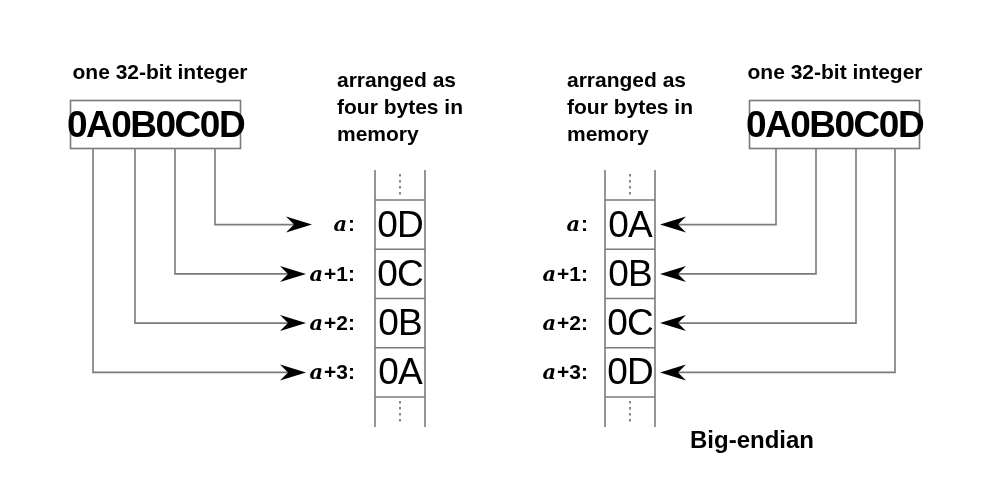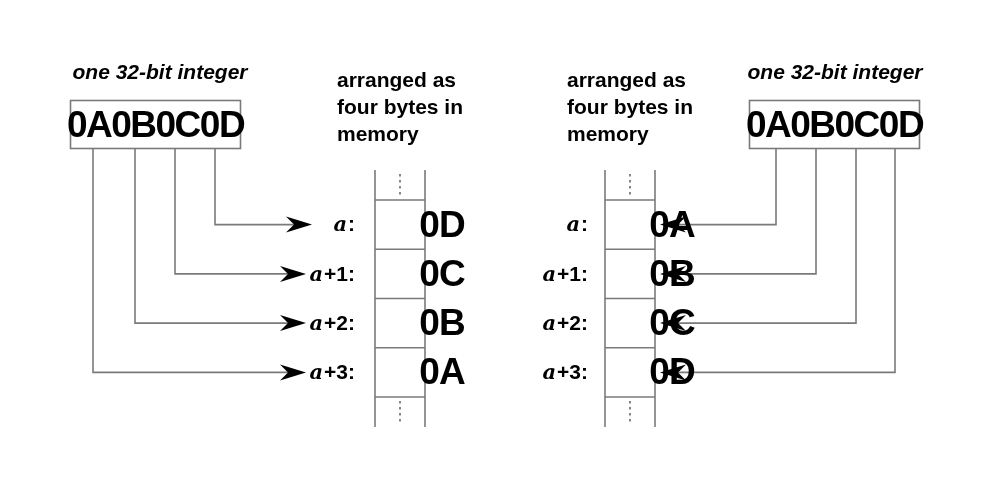--- a/index.html
+++ b/index.html
@@ -23,42 +23,42 @@
   svg.wires { position: absolute; left: 0; top: 0; }
   .wire  { stroke: var(--line); stroke-width: 1.6; fill: none; }
   .dash  { stroke: var(--line); stroke-width: 1.8; stroke-dasharray: 2.5 3.5; fill: none; }
   .frame { stroke: var(--line); stroke-width: 1.6; fill: none; }
   .ah    { fill: var(--text); stroke: none; }
 
   .txt { position: absolute; white-space: nowrap; color: var(--text); }
   .center-x { transform: translateX(-50%); }
 
   .header {
-    font-size: 21px; font-weight: 600; line-height: 24px; font-style: italic;
+    font-size: 21px; font-weight: 600; line-height: 24px;
   }
   .mem-header {
     font-size: 21px; font-weight: 600; line-height: 27px;
     text-align: left; transform: translateX(-50%);
   }
   .int-value {
     position: absolute; display: flex; align-items: center; justify-content: center;
     font-size: 37px; font-weight: 700; letter-spacing: -1.5px; text-align: right;
   }
   .addr {
     font-size: 21px; font-weight: 700; line-height: 28px; text-align: right;
   }
   .addr i {
     font-family: "DejaVu Serif", serif;
     font-style: italic; font-weight: 700;
     margin-right: 1px;
   }
   .byte {
     position: absolute; width: 50px; height: 49px;
     display: flex; align-items: center; justify-content: center;
-    font-size: 37px; font-weight: 700; letter-spacing: -1px; padding-left: 42px;
+    font-size: 37px; font-weight: 400; letter-spacing: -1px;
   }
   .caption {
     font-size: 24px; font-weight: 600; line-height: 26px;
   }
 </style>
 </head>
 <body>
 
 <div class="canvas">
 
@@ -149,14 +149,15 @@
   <div class="txt addr" style="right:412px; top:210px"><i>a</i><span>:</span></div>
   <div class="txt addr" style="right:412px; top:260px"><i>a</i><span>+1:</span></div>
   <div class="txt addr" style="right:412px; top:309px"><i>a</i><span>+2:</span></div>
   <div class="txt addr" style="right:412px; top:358px"><i>a</i><span>+3:</span></div>
 
   <div class="byte" style="left:605px; top:200px">0A</div>
   <div class="byte" style="left:605px; top:249.25px">0B</div>
   <div class="byte" style="left:605px; top:298.5px">0C</div>
   <div class="byte" style="left:605px; top:347.75px">0D</div>
 
+  <div class="txt caption center-x" style="left:752px; top:427px">Big-endian</div>
 
 </div>
 
 </body></html>

